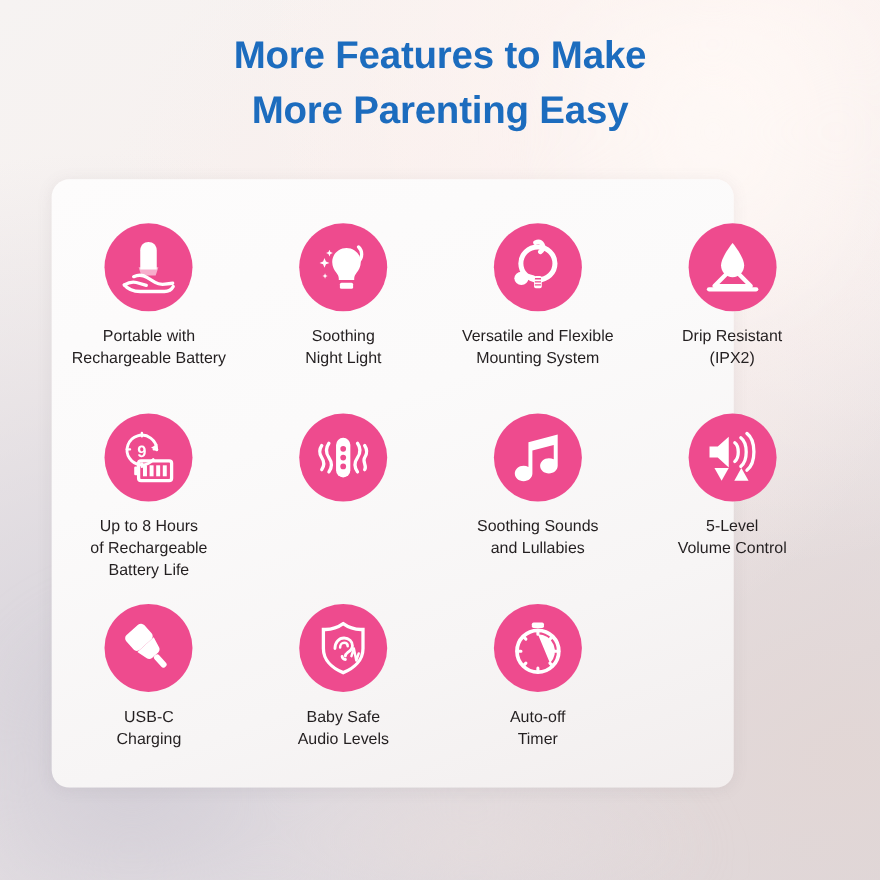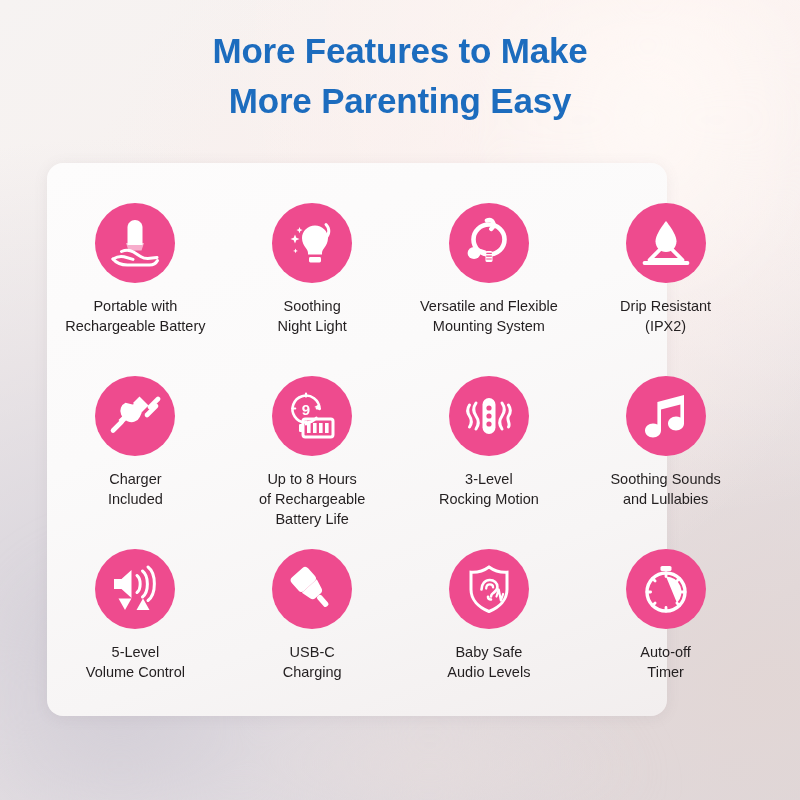--- a/index.html
+++ b/index.html
@@ -163,34 +163,20 @@
       <div class="feature-cell">
         <div class="icon-circle">
     <svg width="52" height="52" viewBox="0 0 52 52">
       <path d="M26 4c0 0 10.5 12.6 10.5 20.2C36.5 30.4 31.8 35 26 35s-10.5-4.6-10.5-10.8C15.5 16.6 26 4 26 4z" fill="#ffffff"></path>
       <path d="M26 26.5L42.5 43H9.5z" fill="none" stroke="#ffffff" stroke-width="3.8" stroke-linejoin="round"></path>
       <path d="M4.5 46h43" stroke="#ffffff" stroke-width="3.8" stroke-linecap="round"></path>
     </svg>
         </div>
         <div class="feature-label">Drip Resistant
 (IPX2)</div>
-      </div>
-      <div class="feature-cell">
-        <div class="icon-circle">
-    <svg width="52" height="52" viewBox="0 0 52 52">
-      <path d="M30.5 6.5l9 9-6.5 6.5-9-9z" fill="#ffffff"></path>
-      <path d="M41 17l8-8" stroke="#ffffff" stroke-width="4.6" stroke-linecap="round"></path>
-      <path d="M44.5 26.5l-9-9" fill="none" stroke="#ffffff" stroke-width="0"></path>
-      <path d="M38 25l9-9" stroke="#ffffff" stroke-width="4.6" stroke-linecap="round"></path>
-      <path d="M23.5 14.5c5.8-2.7 11.5 3.2 8.9 9l-1.6 3.5a9 9 0 0 1-11.8 4.4l-2-1-3.6 3.6-3.9-3.9 3.6-3.6-1-2a9 9 0 0 1 4.4-11.8z" fill="#ffffff"></path>
-      <path d="M12.5 32L4 40.5" stroke="#ffffff" stroke-width="4.6" stroke-linecap="round"></path>
-    </svg>
-        </div>
-        <div class="feature-label">Charger
-Included</div>
       </div>
       <div class="feature-cell">
         <div class="icon-circle">
     <svg width="54" height="54" viewBox="0 0 54 54">
       <path d="M34.5 20a13.5 13.5 0 1 0-3.2 8.8" fill="none" stroke="#ffffff" stroke-width="2.6" stroke-linecap="round"></path>
       <path d="M35.2 14.5l-.7 5.8-5.2-2.3z" fill="#ffffff"></path>
       <path d="M21 4.6v3M21 32.4v3M7.2 19.5h3M31.8 19.5h3" stroke="#ffffff" stroke-width="2.2" stroke-linecap="round"></path>
       <text x="21" y="26" font-family="Liberation Sans, sans-serif" font-size="15" font-weight="bold" fill="#ffffff" text-anchor="middle">9</text>
       <rect x="18" y="30" width="30" height="18" rx="2.2" fill="none" stroke="#ffffff" stroke-width="3"></rect>
       <rect x="14" y="35" width="4.5" height="8" rx="1.2" fill="#ffffff"></rect>
@@ -210,22 +196,20 @@
       <rect x="19.5" y="8" width="13" height="36" rx="6.5" fill="#ffffff"></rect>
       <circle cx="26" cy="18" r="2.6" fill="#ee4b8e"></circle>
       <circle cx="26" cy="26" r="2.6" fill="#ee4b8e"></circle>
       <circle cx="26" cy="34" r="2.6" fill="#ee4b8e"></circle>
       <path d="M13 13c-3 4.3-3 8.7 0 13s3 8.7 0 13" fill="none" stroke="#ffffff" stroke-width="3" stroke-linecap="round"></path>
       <path d="M6.5 15c-2.4 3.6-2.4 7.4 0 11s2.4 7.4 0 11" fill="none" stroke="#ffffff" stroke-width="3" stroke-linecap="round"></path>
       <path d="M39 13c3 4.3 3 8.7 0 13s-3 8.7 0 13" fill="none" stroke="#ffffff" stroke-width="3" stroke-linecap="round"></path>
       <path d="M45.5 15c2.4 3.6 2.4 7.4 0 11s2.4 7.4 0 11" fill="none" stroke="#ffffff" stroke-width="3" stroke-linecap="round"></path>
     </svg>
         </div>
-        <div class="feature-label">3-Level
-Rocking Motion</div>
       </div>
       <div class="feature-cell">
         <div class="icon-circle">
     <svg width="52" height="52" viewBox="0 0 52 52">
       <path d="M44 5v28.5c0 3.9-3.6 7-8 7s-8-3.1-8-7 3.6-7 8-7c1.6 0 3.1.4 4.4 1.1V14.5L21 19.6v20.9c0 3.9-3.6 7-8 7s-8-3.1-8-7 3.6-7 8-7c1.6 0 3.1.4 4.4 1.1V12z" fill="#ffffff"></path>
     </svg>
         </div>
         <div class="feature-label">Soothing Sounds
 and Lullabies</div>
       </div>

